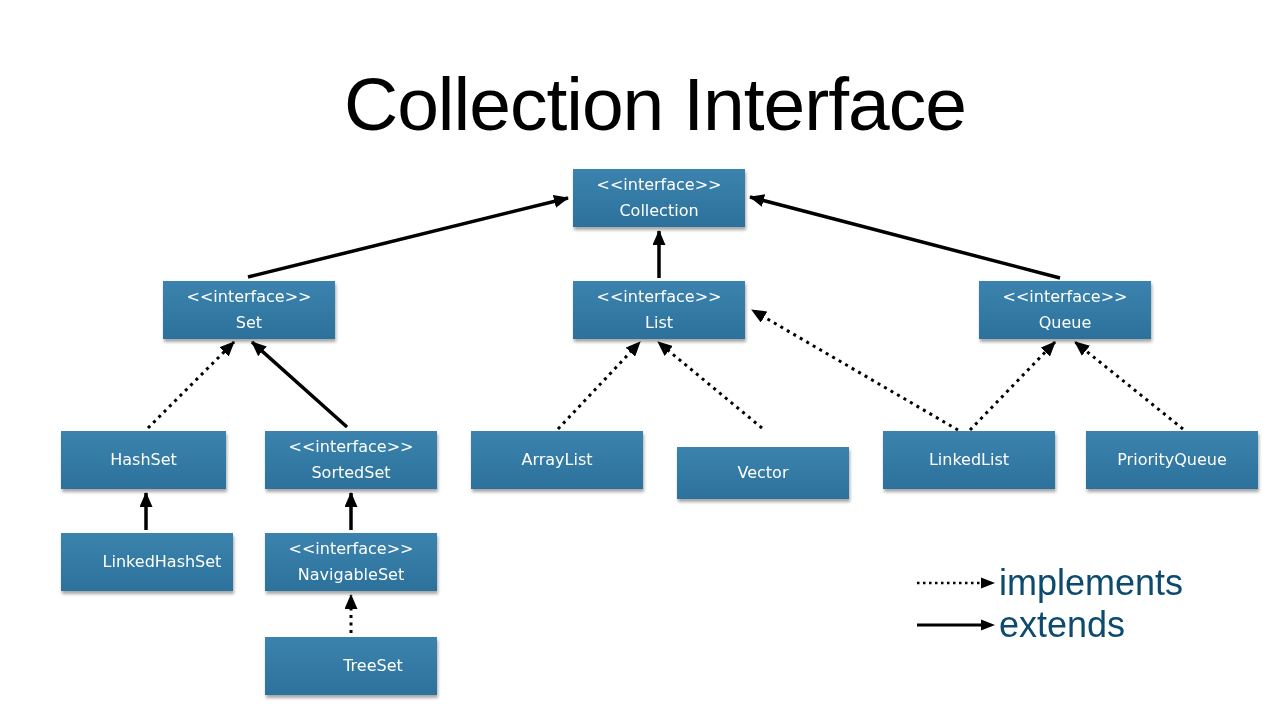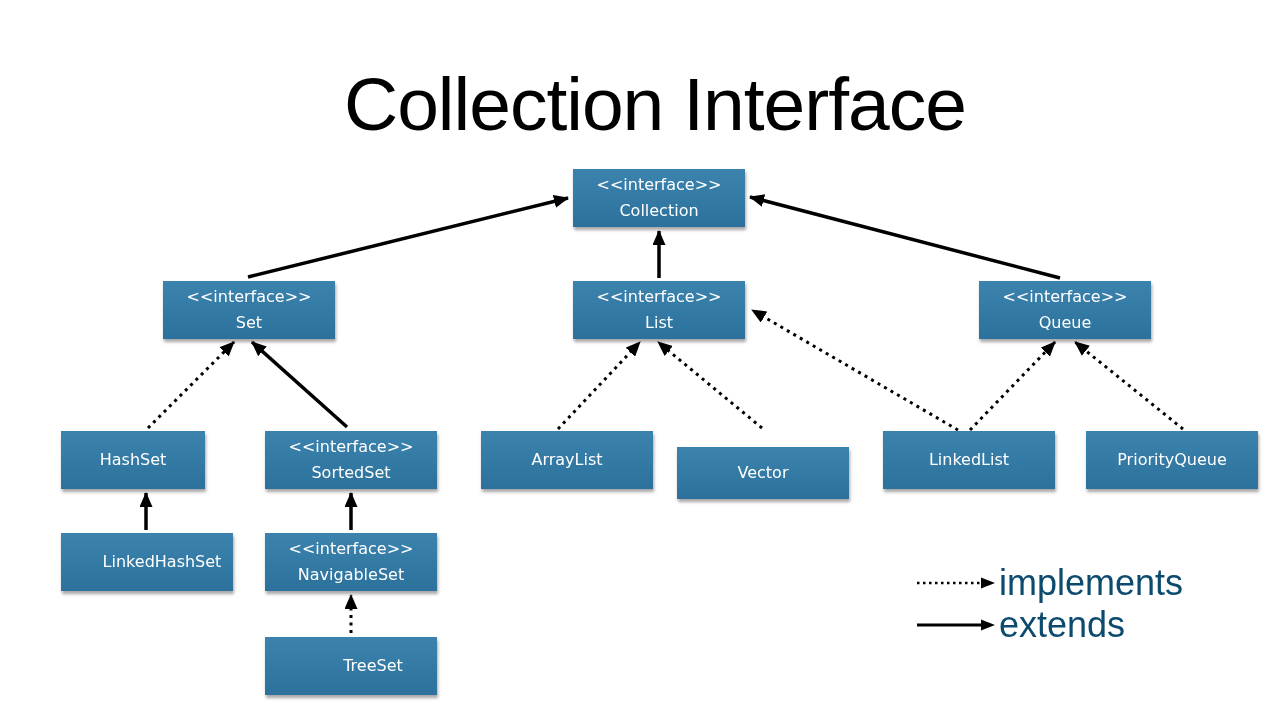--- a/index.html
+++ b/index.html
@@ -113,28 +113,28 @@
         <div class="label">Set</div>
       </div>
       <div class="node" style="left: 573px; top: 281px; width: 172px; height: 58px;">
         <div class="stereo">&lt;&lt;interface&gt;&gt;</div>
         <div class="label">List</div>
       </div>
       <div class="node" style="left: 979px; top: 281px; width: 172px; height: 58px;">
         <div class="stereo">&lt;&lt;interface&gt;&gt;</div>
         <div class="label">Queue</div>
       </div>
-      <div class="node" style="left: 61px; top: 431px; width: 144px; height: 58px;">
+      <div class="node" style="left: 61px; top: 431px; width: 165px; height: 58px;">
         <div class="label">HashSet</div>
       </div>
       <div class="node" style="left: 265px; top: 431px; width: 172px; height: 58px;">
         <div class="stereo">&lt;&lt;interface&gt;&gt;</div>
         <div class="label">SortedSet</div>
       </div>
-      <div class="node" style="left: 471px; top: 431px; width: 172px; height: 58px; margin-left: 10px;">
+      <div class="node" style="left: 471px; top: 431px; width: 172px; height: 58px;">
         <div class="label">ArrayList</div>
       </div>
       <div class="node" style="left: 677px; top: 447px; width: 172px; height: 52px;">
         <div class="label">Vector</div>
       </div>
       <div class="node" style="left: 883px; top: 431px; width: 172px; height: 58px;">
         <div class="label">LinkedList</div>
       </div>
       <div class="node" style="left: 1086px; top: 431px; width: 172px; height: 58px; justify-content: center;">
         <div class="label">PriorityQueue</div>

